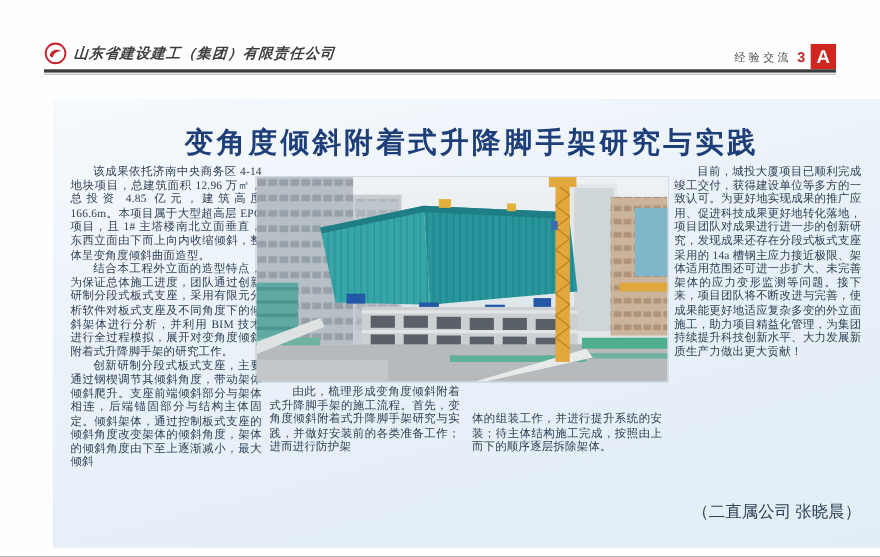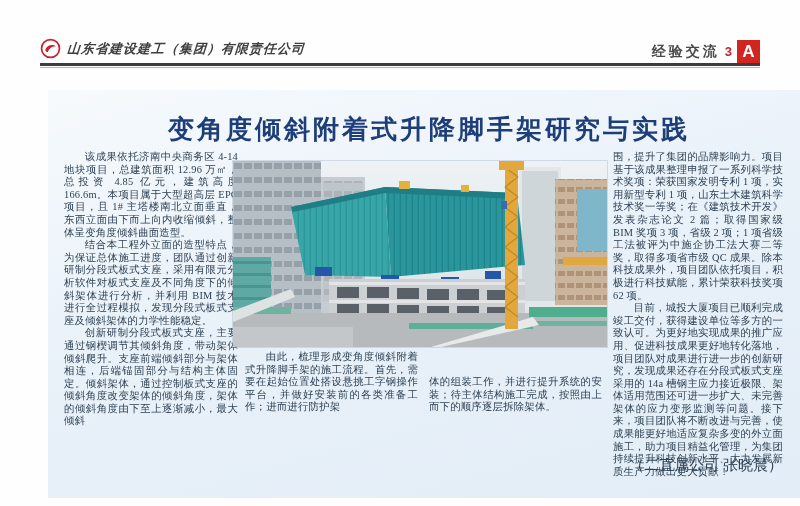--- a/index.html
+++ b/index.html
@@ -10,21 +10,21 @@
   }
   
   .masthead{position:absolute;left:40px;top:38px;right:40px;height:26px;}
   .mh-left{position:absolute;left:0;top:0;display:flex;align-items:center;gap:6px;}
   .emblem{width:21px;height:21px;flex:0 0 auto;}
   .company{
     font-size:13px;font-weight:bold;color:#3e3e40;letter-spacing:1px;
     font-style:italic;transform:skewX(-4deg);
   }
   .mh-right{position:absolute;right:0;top:2px;display:flex;align-items:center;gap:5px;}
-  .section-label{font-size:14px;font-weight:bold;color:#4a4a4c;letter-spacing:3px;margin-left:26px;}
+  .section-label{font-size:10px;font-weight:normal;color:#4a4a4c;letter-spacing:3px;margin-left:26px;}
   .page-num{font-size:13px;font-weight:bold;color:#c8232c;font-family:"Liberation Sans",sans-serif;}
   .a-box{
     width:23px;height:23px;background:#d0261f;color:#fff;display:flex;
     align-items:center;justify-content:center;font-family:"Liberation Sans",sans-serif;
     font-weight:bold;font-size:17px;line-height:1;
   }
   .rule{position:absolute;left:40px;right:40px;top:63px;height:2.5px;background:#3c3c40;}
   .rule:after{content:"";position:absolute;left:0;right:0;top:3.5px;height:1px;background:#b4b4b6;}
   
   .panel{
@@ -76,31 +76,30 @@
       <span class="a-box">A</span>
     </div>
   </div>
   <div class="rule"></div>
 
   <div class="panel">
     <div class="title">变角度倾斜附着式升降脚手架研究与实践</div>
 
     <div class="col col-1">
         <p class="para indent">该成果依托济南中央商务区 4-14 地块项目，总建筑面积 12.96 万㎡，总投资 4.85 亿元，建筑高度 166.6m。本项目属于大型超高层 EPC 项目，且 1# 主塔楼南北立面垂直，东西立面由下而上向内收缩倾斜，整体呈变角度倾斜曲面造型。</p>
-        <p class="para indent">结合本工程外立面的造型特点，为保证总体施工进度，团队通过创新研制分段式板式支座，采用有限元分析软件对板式支座及不同角度下的倾斜架体进行分析，并利用 BIM 技术进行全过程模拟，发现分段式板式支座及倾斜架体的力学性能稳定。</p>
+        <p class="para indent">结合本工程外立面的造型特点，为保证总体施工进度，团队通过创新研制分段式板式支座，采用有限元分析软件对板式支座及不同角度下的倾斜架体进行分析，并利用 BIM 技术进行全过程模拟，展开对变角度倾斜附着式升降脚手架的研究工作。</p>
         <p class="para indent">创新研制分段式板式支座，主要通过钢楔调节其倾斜角度，带动架体倾斜爬升。支座前端倾斜部分与架体相连，后端锚固部分与结构主体固定。倾斜架体，通过控制板式支座的倾斜角度改变架体的倾斜角度，架体的倾斜角度由下至上逐渐减小，最大倾斜</p>
       </div>
     <div class="col col-2">
-        <p class="para indent">由此，梳理形成变角度倾斜附着式升降脚手架的施工流程。首先，需要在起始位置处搭设悬挑工字钢操作平台，并做好安装前的各类准备工作；进而进行防护架</p>
+        <p class="para indent">由此，梳理形成变角度倾斜附着式升降脚手架的施工流程。首先，变角度倾斜附着式升降脚手架研究与实践，并做好安装前的各类准备工作；进而进行防护架</p>
       </div>
     <div class="col col-3">
         <p class="para">体的组装工作，并进行提升系统的安装；待主体结构施工完成，按照由上而下的顺序逐层拆除架体。</p>
       </div>
     <div class="col col-4">
-        <p class="para">围，提升了集团的品牌影响力。项目基于该成果整理申报了一系列科学技术奖项：荣获国家发明专利 1 项，实用新型专利 1 项，山东土木建筑科学技术奖一等奖；在《建筑技术开发》发表杂志论文 2 篇；取得国家级 BIM 奖项 3 项，省级 2 项；1 项省级工法被评为中施企协工法大赛二等奖，取得多项省市级 QC 成果。除本科技成果外，项目团队依托项目，积极进行科技赋能，累计荣获科技奖项 62 项。</p>
         <p class="para indent">目前，城投大厦项目已顺利完成竣工交付，获得建设单位等多方的一致认可。为更好地实现成果的推广应用、促进科技成果更好地转化落地，项目团队对成果进行进一步的创新研究，发现成果还存在分段式板式支座采用的 14a 槽钢主应力接近极限、架体适用范围还可进一步扩大、未完善架体的应力变形监测等问题。接下来，项目团队将不断改进与完善，使成果能更好地适应复杂多变的外立面施工，助力项目精益化管理，为集团持续提升科技创新水平、大力发展新质生产力做出更大贡献！</p>
       </div>
 
     <div class="byline">（二直属公司 张晓晨）</div>
 
     <div class="photo">
       <svg width="374" height="186" viewBox="0 0 374 186">
         <defs>
           <linearGradient id="sky" x1="0" y1="0" x2="0" y2="1">
             <stop offset="0" stop-color="#eef2f4"></stop>

